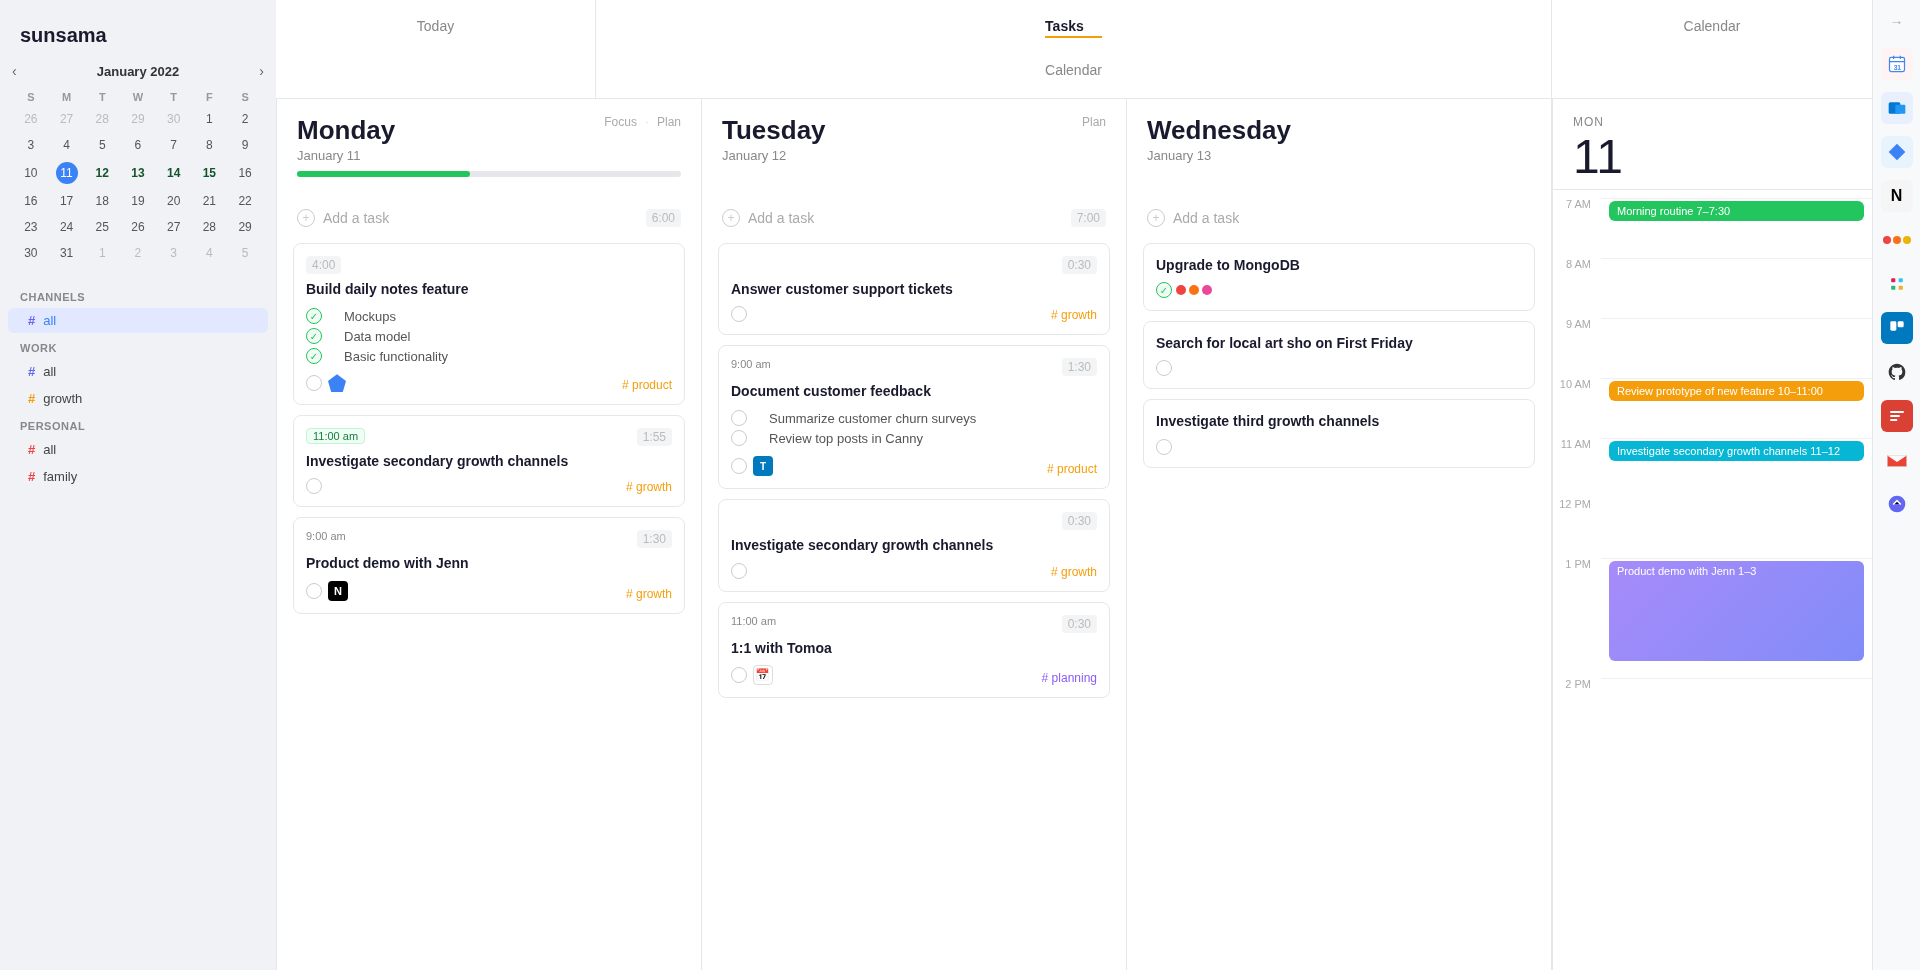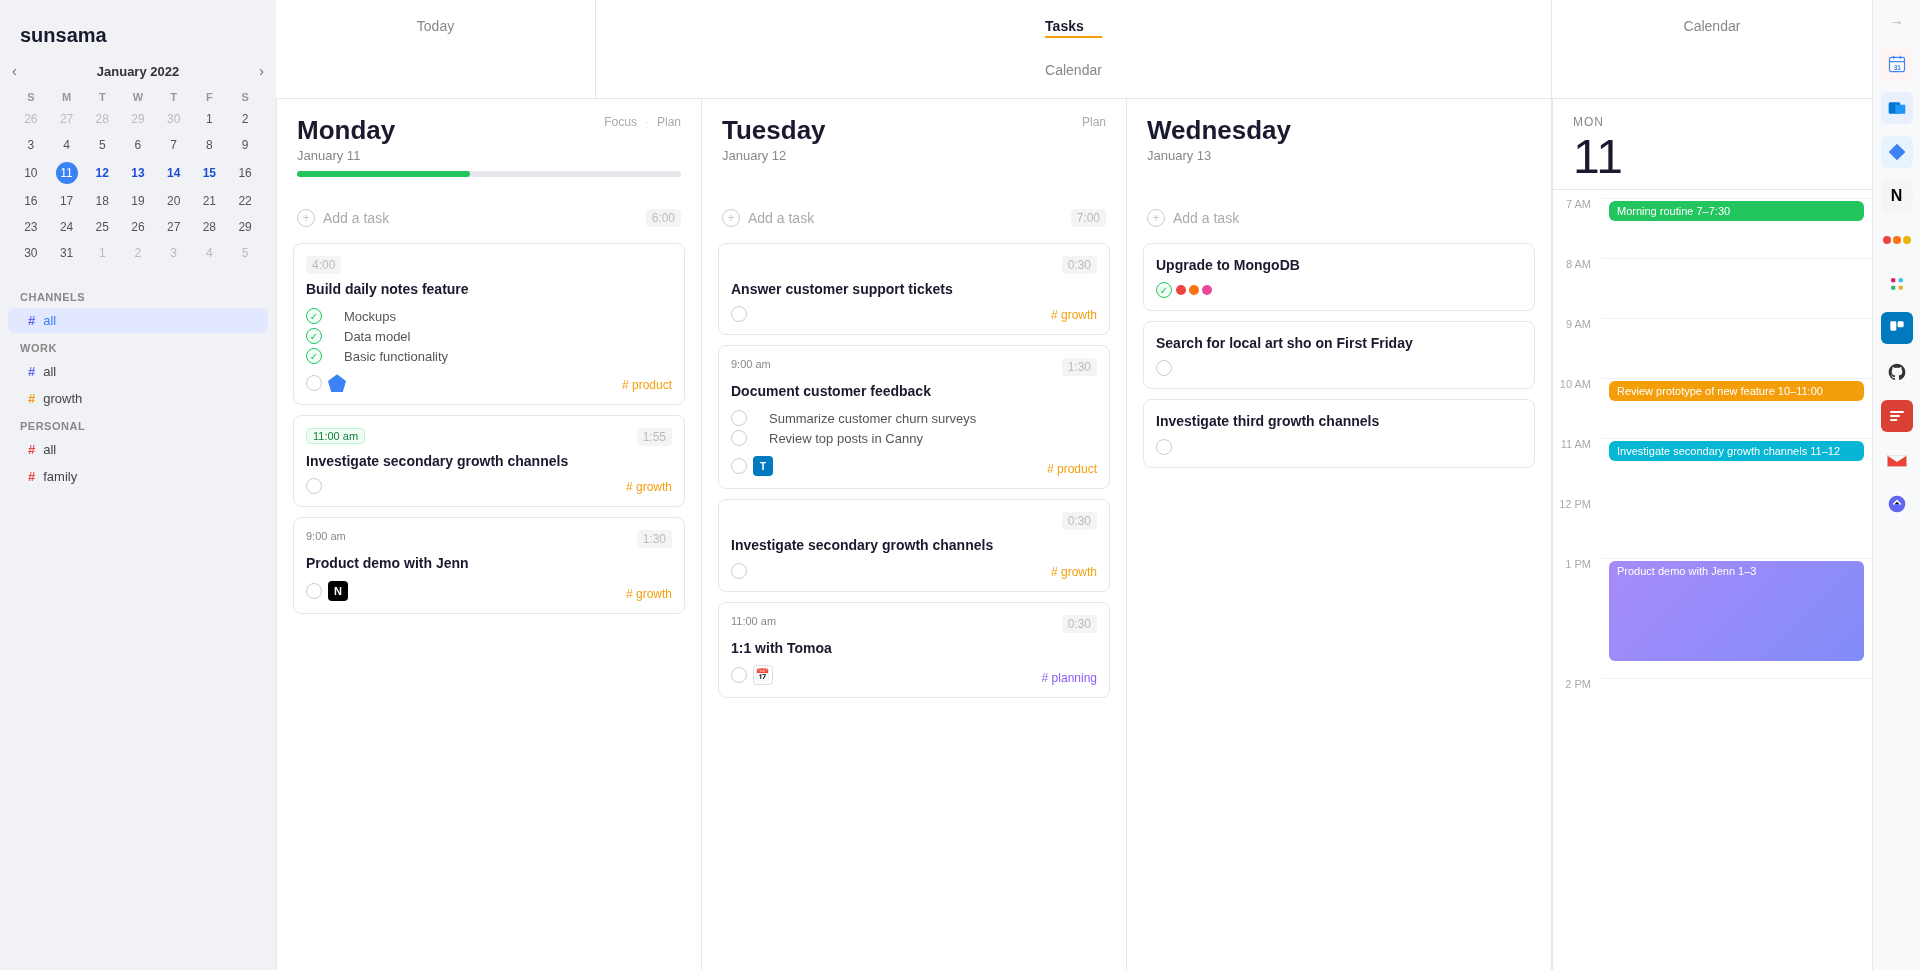--- a/index.html
+++ b/index.html
@@ -9,21 +9,21 @@
     #sidebar { width: 276px; background: #f0f2f5; padding: 16px 0; display: flex; flex-direction: column; flex-shrink: 0; }
     .app-title { font-size: 20px; font-weight: 700; color: #1a1a2e; padding: 8px 20px 16px; }
     .mini-calendar { padding: 0 12px 16px; }
     .cal-header { display: flex; align-items: center; justify-content: space-between; margin-bottom: 8px; }
     .cal-header .cal-nav { background: none; border: none; cursor: pointer; color: #666; font-size: 14px; }
     .cal-header .cal-month { font-weight: 600; font-size: 13px; color: #333; }
     .cal-grid { width: 100%; }
     .cal-grid th { font-size: 11px; color: #999; text-align: center; padding: 2px 0; width: 32px; }
     .cal-grid td { font-size: 12px; color: #555; text-align: center; padding: 3px 0; cursor: pointer; width: 32px; height: 24px; }
     .cal-grid td.other-month { color: #bbb; }
-    .cal-grid td.highlighted { color: #1d4ed8; font-weight: 600; }
+    .cal-grid td.highlighted { color: #14532d; font-weight: 600; }
     .today-circle { display: inline-block; width: 22px; height: 22px; background: #3b82f6; border-radius: 50%; color: white; line-height: 22px; font-size: 12px; }
 
     .sidebar-section-label { font-size: 11px; font-weight: 700; color: #888; text-transform: uppercase; padding: 8px 20px 4px; letter-spacing: 0.5px; }
     .sidebar-item { display: flex; align-items: center; gap: 6px; padding: 5px 20px; cursor: pointer; font-size: 13px; color: #444; border-radius: 6px; margin: 1px 8px; }
     .sidebar-item.active { background: #e2e8ff; color: #3b82f6; }
     .sidebar-hash { font-weight: 700; margin-right: 2px; }
     .hash-orange { color: #f59e0b; }
     .hash-red { color: #ef4444; }
     .hash-blue { color: #6366f1; }
     .day-col { flex: 1; background: white; border-right: 1px solid #e5e7eb; display: flex; flex-direction: column; min-width: 0; }

